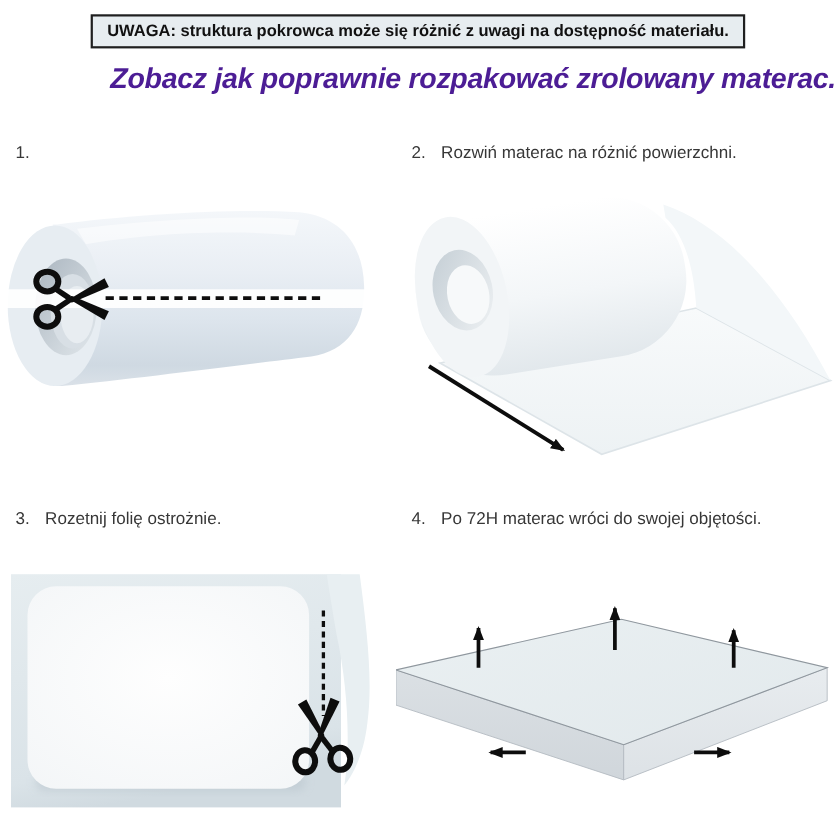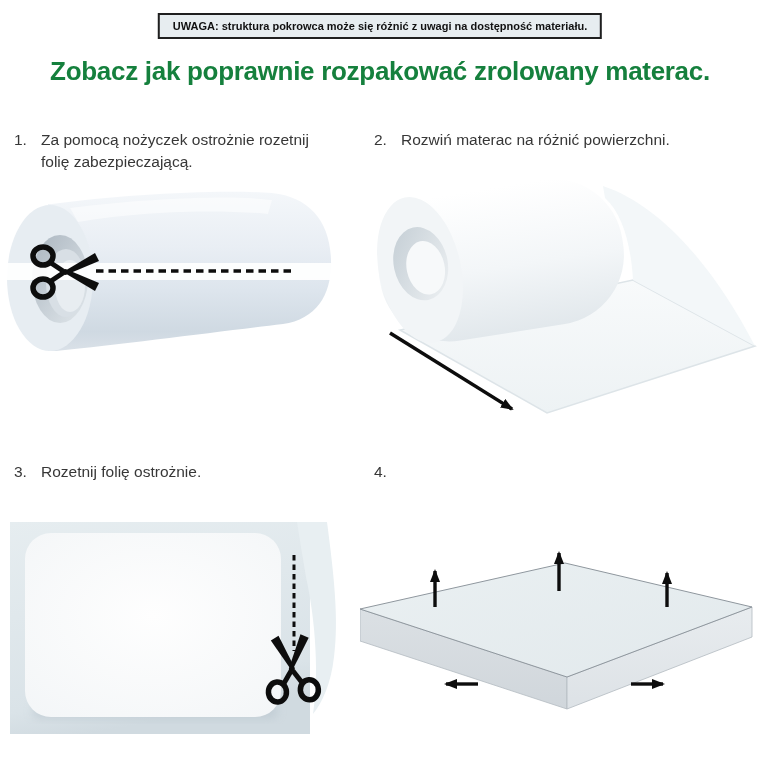--- a/index.html
+++ b/index.html
@@ -1,22 +1,22 @@
 <!DOCTYPE html>
 <html><head>
 <meta charset="utf-8">
 <style>
   html,body{margin:0;padding:0;background:#ffffff;}
   .page{position:relative;width:760px;height:760px;background:#ffffff;overflow:hidden;
         font-family:"Liberation Sans","DejaVu Sans",sans-serif;}
   .banner{position:absolute;top:13px;left:50%;transform:translateX(-50%);
           background:#e7edf0;border:2px solid #1f1f1f;padding:5px 13px;
-          font-size:11px;font-weight:bold;color:#111;white-space:nowrap;}
-  .title{position:absolute;top:56px;left:0;width:760px;text-align:center;
-         font-size:26px;font-weight:bold;color:#15803d;letter-spacing:-0.3px;}
+          font-size:15px;font-weight:bold;color:#111;white-space:nowrap;}
+  .title{position:absolute;top:56px;left:0;width:760px;text-align:right;
+         font-size:26px;font-weight:bold;color:#4c1d95;letter-spacing:-0.3px;font-style:italic;}
   .step-label{position:absolute;display:flex;font-size:15.5px;line-height:1.42;color:#373737;}
   .step-label .num{width:27px;flex:none;}
   .lbl1{left:14px;top:129px;width:340px;}
   .lbl1 .txt{max-width:300px;}
   .lbl2{left:374px;top:129px;width:380px;}
   .lbl3{left:14px;top:461px;width:340px;}
   .lbl4{left:374px;top:461px;width:380px;}
   .fig{position:absolute;}
   .fig1{left:0;top:180px;}
   .fig2{left:365px;top:160px;}
@@ -27,32 +27,32 @@
 <body>
 
 <div class="page">
 
   <div class="banner">UWAGA: struktura pokrowca może się różnić z uwagi na dostępność materiału.</div>
 
   <div class="title">Zobacz jak poprawnie rozpakować zrolowany materac.</div>
 
   <div class="step-label lbl1">
     <span class="num">1.</span>
-    <span class="txt">Za pomocą nożyczek ostrożnie rozetnij folię zabezpieczającą.</span>
   </div>
   <div class="step-label lbl2">
     <span class="num">2.</span>
     <span class="txt">Rozwiń materac na różnić powierzchni.</span>
   </div>
   <div class="step-label lbl3">
     <span class="num">3.</span>
     <span class="txt">Rozetnij folię ostrożnie.</span>
   </div>
   <div class="step-label lbl4">
     <span class="num">4.</span>
+    <span class="txt">Po 72H materac wróci do swojej objętości.</span>
   </div>
 
   <svg class="fig fig1" width="360" height="235" viewBox="0 0 360 235">
     <defs>
       <linearGradient id="roll1body" x1="0" y1="0" x2="0" y2="1">
         <stop offset="0" stop-color="#f4f7fa"></stop>
           <stop offset="0.35" stop-color="#e9eef4"></stop>
         <stop offset="0.62" stop-color="#dde5ed"></stop>
           <stop offset="0.88" stop-color="#cfd9e2"></stop>
         <stop offset="1" stop-color="#dae1e8"></stop>

